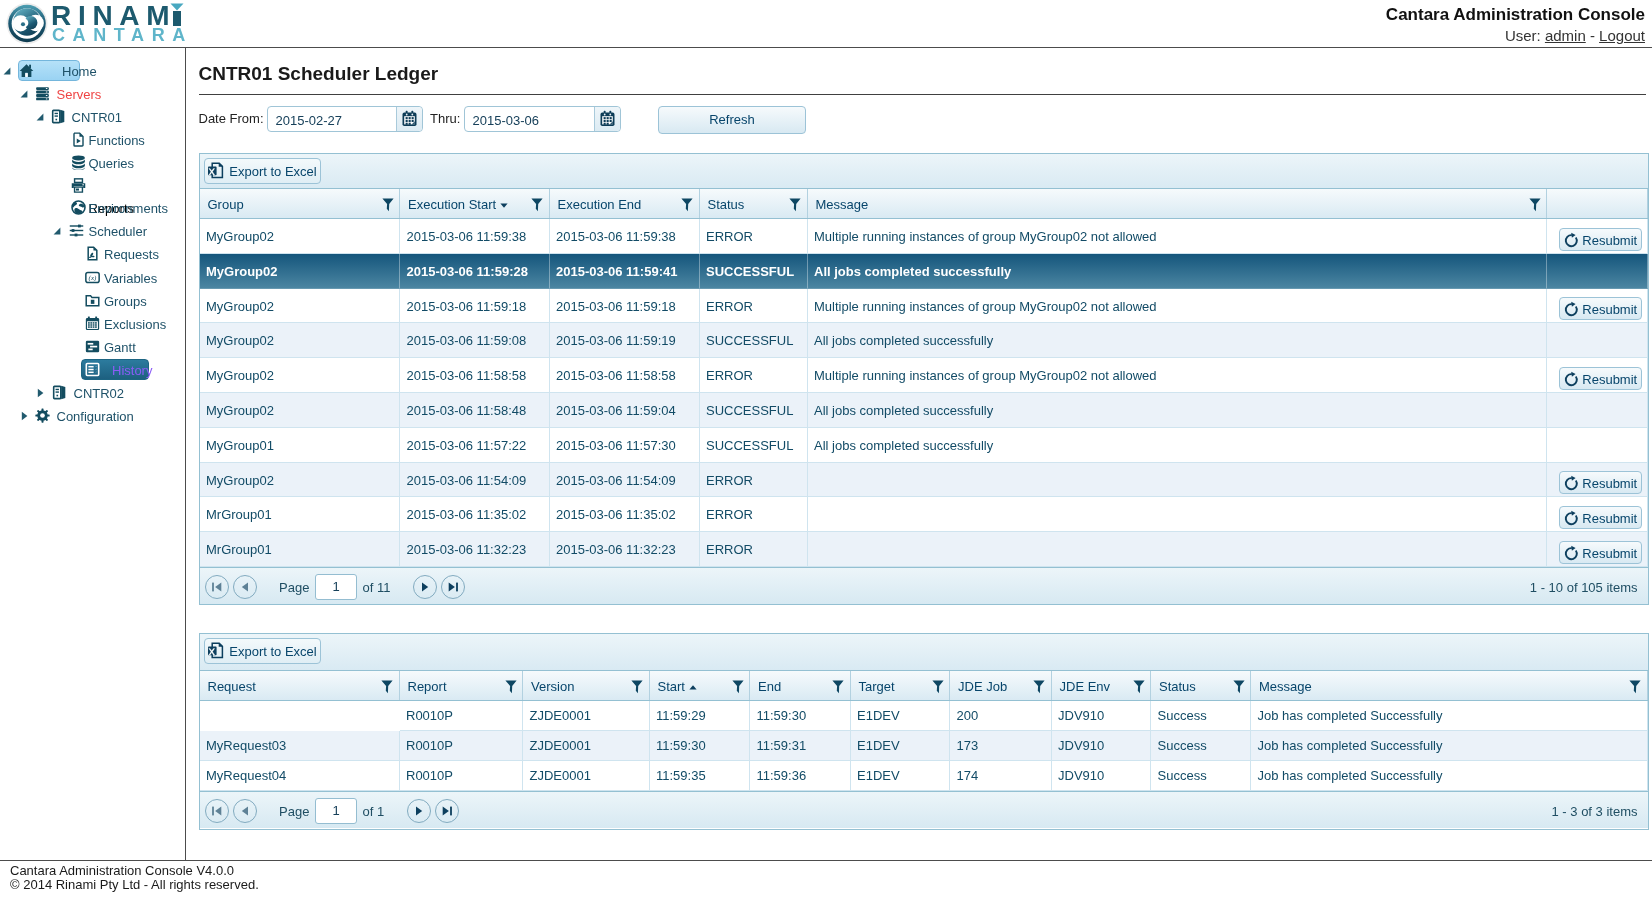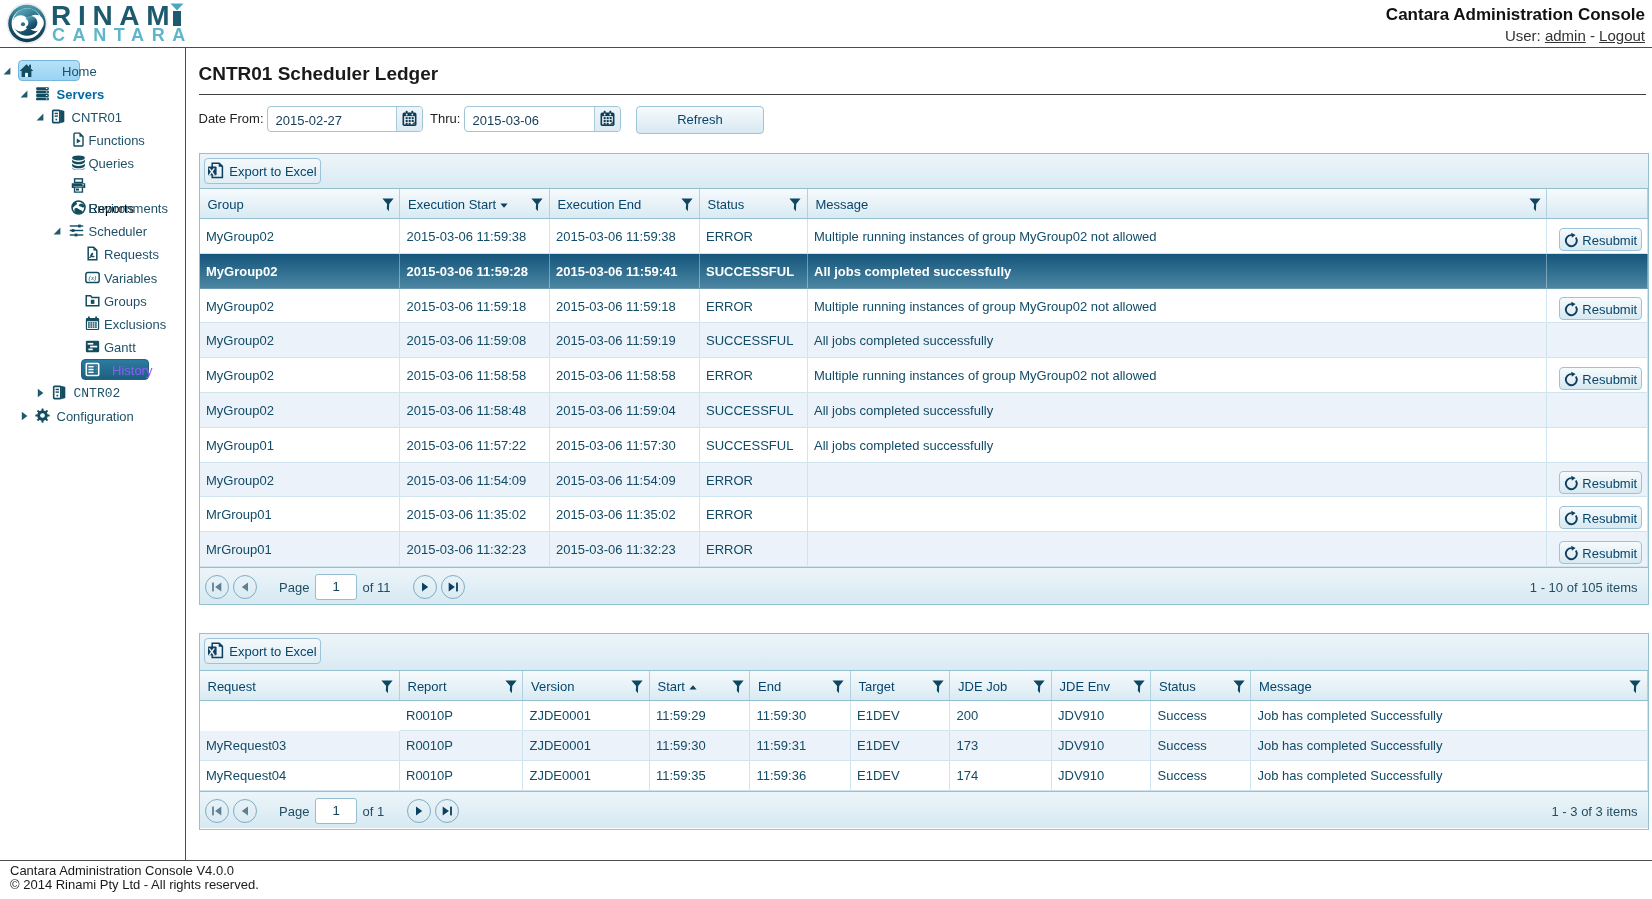--- a/index.html
+++ b/index.html
@@ -97,21 +97,21 @@
       <span style="position:absolute;left:35.0px;top:2.5px;width:15px;height:15px;"><svg width="15" height="15" viewBox="0 0 16 16">
           <rect x="1.2" y="1.2" width="13.6" height="3" rx="1" fill="#134c5f"></rect>
           <rect x="11.6" y="2.2" width="1.6" height="1" fill="#fff"></rect>
           <rect x="1.2" y="4.9" width="13.6" height="3" rx="1" fill="#134c5f"></rect>
           <rect x="11.6" y="5.9" width="1.6" height="1" fill="#fff"></rect>
           <rect x="1.2" y="8.6" width="13.6" height="3" rx="1" fill="#134c5f"></rect>
           <rect x="11.6" y="9.6" width="1.6" height="1" fill="#fff"></rect>
           <rect x="1.2" y="12.3" width="13.6" height="3" rx="1" fill="#134c5f"></rect>
           <rect x="11.6" y="13.3" width="1.6" height="1" fill="#fff"></rect>
         </svg></span>
-      <span class="lbl" style="left:56.5px;color:#0369a1;font-weight:bold;">Servers</span>
+      <span class="lbl" style="left:56.5px;color:#ef4444;">Servers</span>
     </div>
 <div class="ti" style="left:0;top:58.4px;width:186px;">
       <svg width="8" height="8" viewBox="0 0 8 8" style="position:absolute;left:35.5px;top:6.5px;">
         <path fill="#215a6e" d="M7.4 0.6v6.8H0.6z"></path>
       </svg>
       <span style="position:absolute;left:51.0px;top:2.5px;width:15px;height:15px;"><svg width="15" height="15" viewBox="0 0 16 16">
           <path fill="#134c5f" d="M9.8 0.8l4.4 1.4v11.6l-4.4 1.4z"></path>
           <rect x="1.8" y="1.5" width="7.6" height="13" rx="0.8" fill="none" stroke="#134c5f" stroke-width="1.7"></rect>
           <rect x="3.8" y="4" width="3.6" height="1.5" fill="#134c5f"></rect>
           <rect x="3.8" y="6.8" width="3.6" height="1.5" fill="#134c5f"></rect>
@@ -229,21 +229,21 @@
           <rect x="1.4" y="1.6" width="13.2" height="12.8" rx="1" fill="none" stroke="#fff" stroke-width="1.7"></rect>
           <rect x="3.6" y="4.2" width="5.6" height="1.6" fill="#fff"></rect>
           <rect x="3.6" y="7.2" width="5.6" height="1.6" fill="#fff"></rect>
           <rect x="3.6" y="10.2" width="5.6" height="1.6" fill="#fff"></rect>
           <path d="M10.9 5.3l1.1-0.3 0.6-1z" fill="#fff"></path>
           <path d="M10.9 8.3l1.1-0.3 0.6-1z" fill="#fff"></path>
           <path d="M10.9 11.3l1.1-0.3 0.6-1z" fill="#fff"></path>
         </svg></span>
       <span class="lbl" style="left:112px;color:#8b5cf6;font-weight:normal;">History</span>
     </div>
-<div class="ti" style="left:0;top:334.0px;width:186px;font-family:Liberation Mono, monospace;">
+<div class="ti" style="left:0;top:334.0px;width:186px;">
       <svg width="7" height="10" viewBox="0 0 7 10" style="position:absolute;left:37.0px;top:5.5px;">
         <path fill="#215a6e" d="M0.8 0.8l5.6 4.2-5.6 4.2z"></path>
       </svg>
       <span style="position:absolute;left:51.5px;top:2.5px;width:15px;height:15px;"><svg width="15" height="15" viewBox="0 0 16 16">
           <path fill="#134c5f" d="M9.8 0.8l4.4 1.4v11.6l-4.4 1.4z"></path>
           <rect x="1.8" y="1.5" width="7.6" height="13" rx="0.8" fill="none" stroke="#134c5f" stroke-width="1.7"></rect>
           <rect x="3.8" y="4" width="3.6" height="1.5" fill="#134c5f"></rect>
           <rect x="3.8" y="6.8" width="3.6" height="1.5" fill="#134c5f"></rect>
           <rect x="4.8" y="10.4" width="1.7" height="1.7" fill="#134c5f"></rect>
         </svg></span>
@@ -310,21 +310,21 @@
           <rect x="7.1" y="7.1" width="2.1" height="2.1" fill="#0d3c57"></rect>
           <rect x="10.1" y="7.1" width="2.1" height="2.1" fill="#0d3c57"></rect>
           <rect x="4.1" y="9.9" width="2.1" height="2.1" fill="#0d3c57"></rect>
           <rect x="7.1" y="9.9" width="2.1" height="2.1" fill="#0d3c57"></rect>
           <rect x="10.1" y="9.9" width="2.1" height="2.1" fill="#0d3c57"></rect>
           <rect x="4.1" y="12.7" width="2.1" height="2.1" fill="#0d3c57"></rect>
           <rect x="7.1" y="12.7" width="2.1" height="2.1" fill="#0d3c57"></rect>
         </svg>
       </span>
     </div>
-  <div class="kbtn" style="left:450px; top:58px; width:128px; height:27.5px; font-size:13px; line-height:25px;">Refresh</div>
+  <div class="kbtn" style="left:472px; top:58px; width:148px; height:27.5px; font-size:13px; line-height:25px;">Refresh</div>
   <div class="grid" id="grid1" style="top:105px; height:451.5px;">
       <div class="gtoolbar">
         <span class="kbtn" style="left:4px;top:4px;width:117px;height:25.5px;font-size:13px;line-height:23px;"><span style="position:relative;top:3px;margin-right:5px;display:inline-block;"><svg width="17" height="17" viewBox="0 0 17 17">
               <path d="M5.2 1.2h7l3.2 3.2v11H5.2z" fill="none" stroke="#0d3f5e" stroke-width="1.5"></path>
               <path d="M11.7 1l3.8 3.8h-3.8z" fill="#0d3f5e"></path>
               <rect x="1" y="4.6" width="8.6" height="8.6" rx="0.8" fill="#0d3f5e"></rect>
               <path d="M3 6.4l1.7 2.4L6.4 6.4h1.3L5.5 9.7l2.2 3.2H6.3L4.7 10.6 3.1 12.9H1.8L4 9.7 1.8 6.4z" fill="#fff" stroke="#fff" stroke-width="0.3"></path>
             </svg></span>Export to Excel</span>
       </div>
       <div class="ghead" style="height:30px;">

